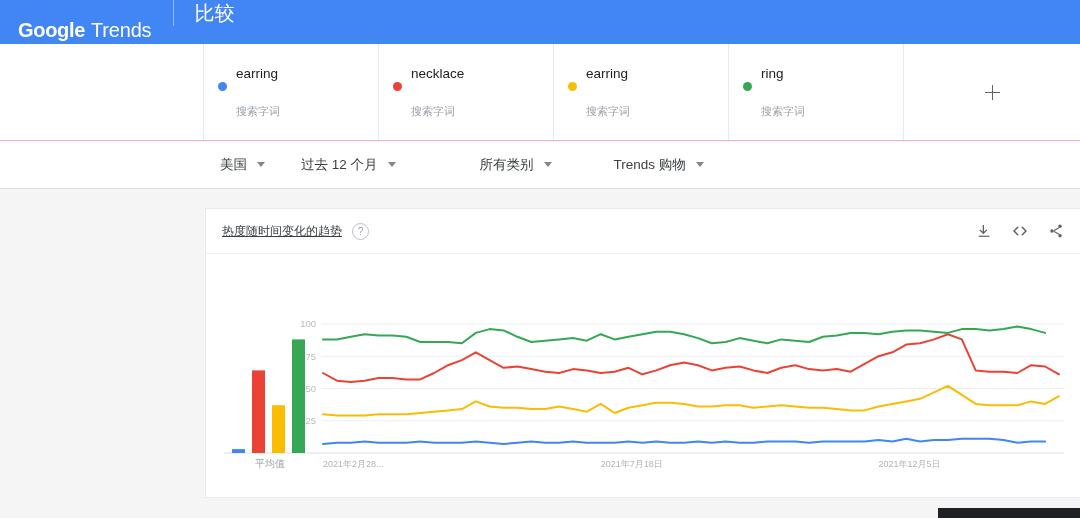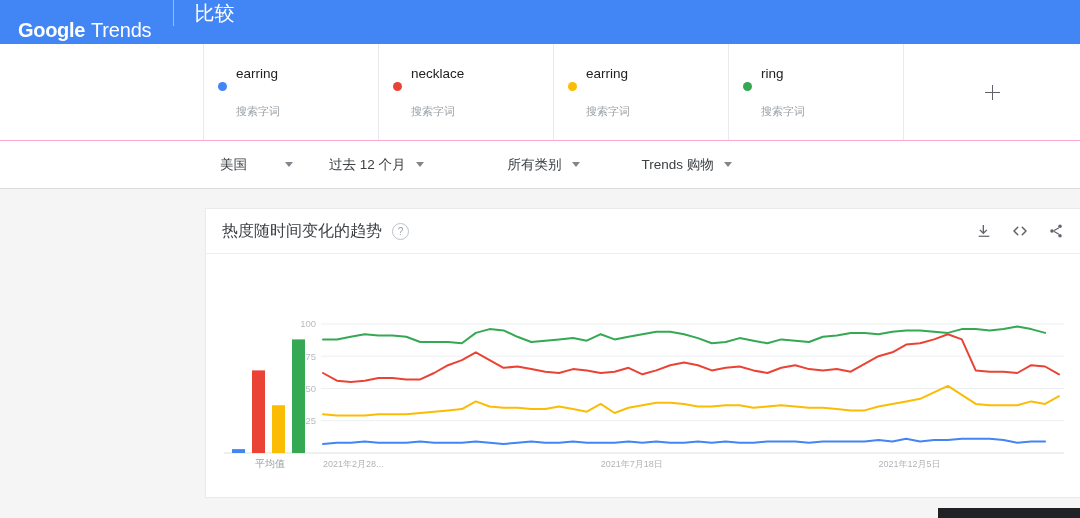--- a/index.html
+++ b/index.html
@@ -130,21 +130,21 @@
     align-items: center;
     border-bottom: 1px solid #dadce0;
   }
   .filter-item {
     display: flex;
     align-items: center;
     font-size: 13.5px;
     color: #3c4043;
     white-space: nowrap;
   }
-  .f1 { margin-left: 220px; gap: 28px; }
+  .f1 { margin-left: 220px; }
   .f2 { margin-left: 36px; }
   .f3 { margin-left: 84px; }
   .f4 { margin-left: 62px; }
   .caret {
     width: 0; height: 0;
     border-left: 4.5px solid transparent;
     border-right: 4.5px solid transparent;
     border-top: 5px solid #80868b;
     margin-left: 10px;
   }
@@ -167,22 +167,23 @@
     box-sizing: border-box;
   }
   .card-header {
     height: 44px;
     display: flex;
     align-items: center;
     border-bottom: 1px solid #eceff1;
     padding: 0 16px 0 16px;
   }
   .card-title {
-    font-size: 16px;
+    font-size: 12px;
     color: #3c4043;
+    text-decoration: underline;
   }
   .help-icon {
     width: 15px; height: 15px;
     border: 1px solid #bdc1c6;
     border-radius: 50%;
     color: #9aa0a6;
     font-size: 10px;
     line-height: 15px;
     text-align: center;
     margin-left: 10px;

